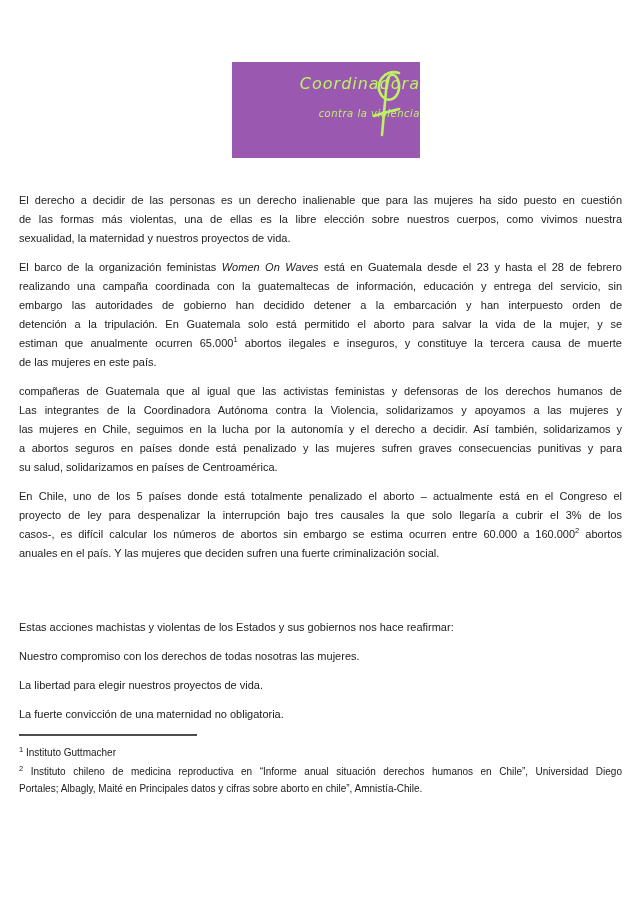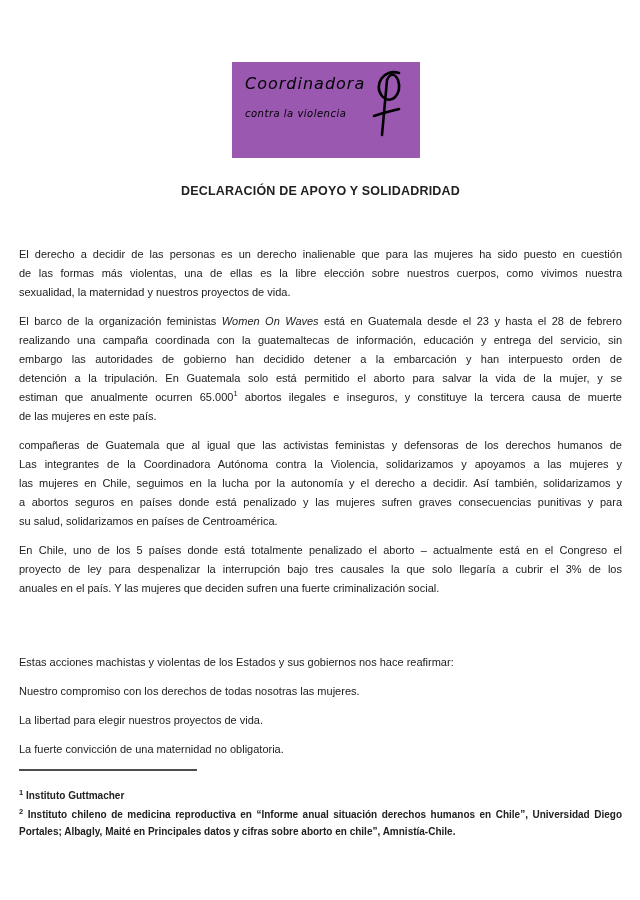--- a/index.html
+++ b/index.html
@@ -49,40 +49,39 @@
   .jline { text-align:justify; text-align-last:justify; }
   .line i { font-style:italic; }
   sup { font-size:7.5px; line-height:0; vertical-align:super; }
   .vgap { height:39px; }
   
   .footnote-rule {
     margin-top:7px;
     width:178px; height:0;
     border-top:2px solid #4d4d4d;
   }
-  .footnotes { margin-top:16px; font-size:10px;font-weight:bold; }
+  .footnotes { margin-top:8px; font-size:10px; }
   .footnote { margin:0 0 2px 0; }
   .fline { line-height:17px; }
 </style>
 </head>
 <body>
 
 <div class="page" style="color: rgb(33, 33, 33);">
 
-  <div class="logo" style="background-color: rgb(154, 88, 176); color: #000000;">
+  <div class="logo" style="background-color: rgb(154, 88, 176); color: #bef264; text-align: right;">
     <span class="logo-line l1">Coordinadora</span>
     <span class="logo-line l3">contra la violencia</span>
     <svg class="female-symbol" width="36" height="76" viewBox="0 0 36 76">
       <path d="M29 6 C14 1 3 18 12 29 C21 39 33 27 28 13 C25 6 20 6 17 13 L12 68" fill="none" stroke="currentColor" stroke-width="2.6" stroke-linecap="round"></path>
       <path d="M4 49 C12 46 21 44 29 42" fill="none" stroke="currentColor" stroke-width="2.6" stroke-linecap="round"></path>
     </svg>
   </div>
 
   <div class="content">
-    <h1 class="doc-title">DECLARACIÓN DE APOYO Y SOLIDADRIDAD</h1>
 
     <div>
         <div class="para">
           <div class="line jline">El derecho a decidir de las personas es un derecho inalienable que para las mujeres ha sido puesto en cuestión</div>
           <div class="line jline">de las formas más violentas, una de ellas es la libre elección sobre nuestros cuerpos, como vivimos nuestra</div>
           <div class="line">sexualidad, la maternidad y nuestros proyectos de vida.</div>
         </div>
         <div class="para">
           <div class="line jline">El barco de la organización feministas <i>Women On Waves</i> está en Guatemala desde el 23 y hasta el 28 de febrero</div>
           <div class="line jline">realizando una campaña coordinada con la guatemaltecas de información, educación y entrega del servicio, sin</div>
@@ -94,20 +93,21 @@
         <div class="para">
           <div class="line jline">compañeras de Guatemala que al igual que las activistas feministas y defensoras de los derechos humanos de</div>
           <div class="line jline">Las integrantes de la Coordinadora Autónoma contra la Violencia, solidarizamos y apoyamos a las mujeres y</div>
           <div class="line jline">las mujeres en Chile, seguimos en la lucha por la autonomía y el derecho a decidir. Así también, solidarizamos y</div>
           <div class="line jline">a abortos seguros en países donde está penalizado y las mujeres sufren graves consecuencias punitivas y para</div>
           <div class="line">su salud, solidarizamos en países de Centroamérica.</div>
         </div>
         <div class="para">
           <div class="line jline">En Chile, uno de los 5 países donde está totalmente penalizado el aborto – actualmente está en el Congreso el</div>
           <div class="line jline">proyecto de ley para despenalizar la interrupción bajo tres causales la que solo llegaría a cubrir el 3% de los</div>
+          <div class="line jline">casos-, es difícil calcular los números de abortos sin embargo se estima ocurren entre 60.000 a 160.000<sup>2</sup> abortos</div>
           <div class="line">anuales en el país. Y las mujeres que deciden sufren una fuerte criminalización social.</div>
         </div>
         <div class="vgap"></div>
         <div class="para">
           <div class="line">Estas acciones machistas y violentas de los Estados y sus gobiernos nos hace reafirmar:</div>
         </div>
         <div class="para">
           <div class="line">Nuestro compromiso con los derechos de todas nosotras las mujeres.</div>
         </div>
         <div class="para">

